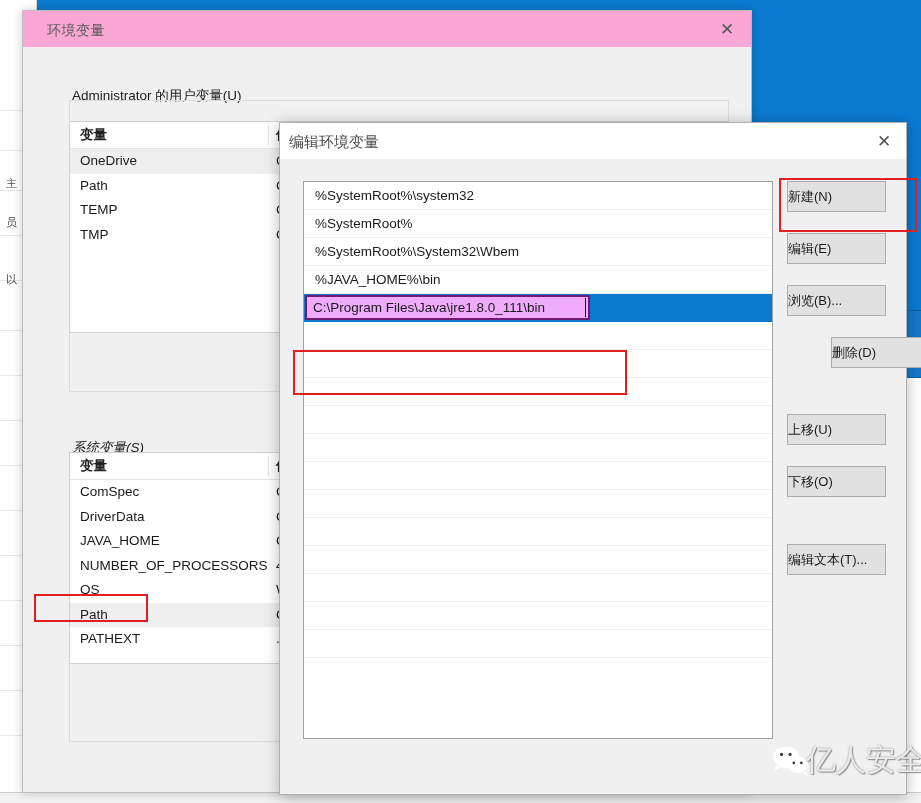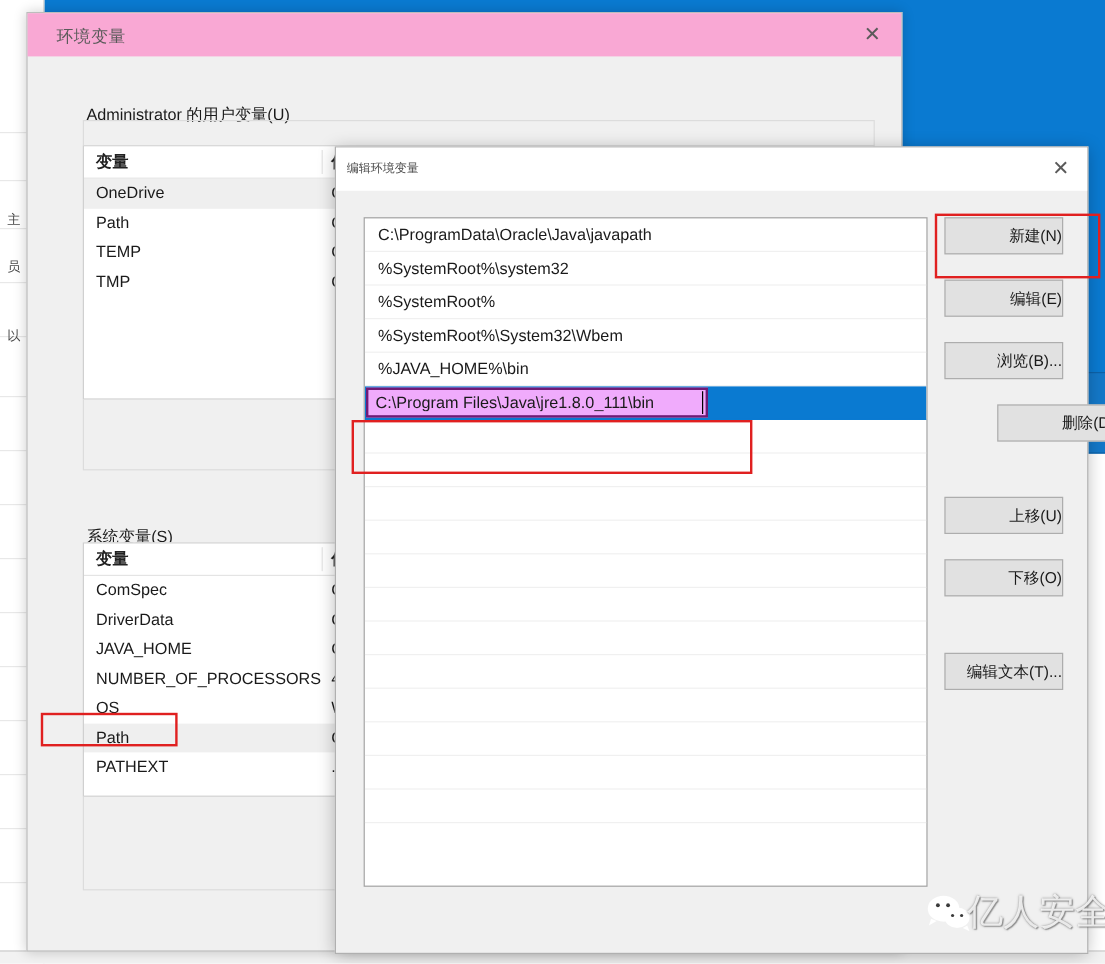--- a/index.html
+++ b/index.html
@@ -179,21 +179,21 @@
   }
   #edit-dialog-titlebar {
     position: absolute;
     left: 0; top: 0;
     width: 100%; height: 36px;
     background: #ffffff;
   }
   #edit-dialog-title {
     position: absolute;
     left: 9px; top: 10px;
-    font-size: 10px;
+    font-size: 15px;
     color: #4a4a4a;
   }
   #edit-close-btn { right: 0px; top: 2px; }
 
   #path-list {
     position: absolute;
     left: 23px; top: 58px;
     width: 470px; height: 558px;
     background: #ffffff;
     border: 1px solid #a0a0a0;
@@ -238,21 +238,21 @@
   }
 
   
   .win-btn {
     position: absolute;
     background: #e1e1e1;
     border: 1px solid #adadad;
     font-family: "Liberation Sans", sans-serif;
     font-size: 13px;
     color: #1a1a1a;
-    text-align: right;
+    text-align: left;
     box-sizing: border-box;
     cursor: default;
     padding: 0;
   }
   .side-btn {
     left: 507px;
     width: 99px;
     height: 31px;
     line-height: 29px;
   }
@@ -355,21 +355,21 @@
           <span class="lv-cell-name">TEMP</span>
           <span class="lv-cell-val">C:\U</span>
         </div>
         <div class="lv-row">
           <span class="lv-cell-name">TMP</span>
           <span class="lv-cell-val">C:\U</span>
         </div>
       </div>
   </div>
 
-  <div class="group-label" style="left:46px; top:428px;">系统变量(S)</div>
+  <div class="group-label" style="left:46px; top:428px;font-style:italic;">系统变量(S)</div>
   <div class="group-frame" style="left:46px; top:441px; width:660px; height:290px;"></div>
 
   <div class="listview" style="left:46px; top:441px; width:660px; height:212px;">
     <div class="lv-header">
       <div class="lv-col-name">变量</div>
       <div class="lv-col-sep"></div>
       <div class="lv-col-val">值</div>
     </div>
     <div id="system-rows">
         <div class="lv-row">
@@ -407,21 +407,20 @@
 <div class="annot-box" style="left:34px; top:594px; width:114px; height:28px;"></div>
 
 <div id="edit-dialog">
 
   <div id="edit-dialog-titlebar">
     <div id="edit-dialog-title">编辑环境变量</div>
     <div class="win-close" id="edit-close-btn">✕</div>
   </div>
 
   <div id="path-list">
-      <div class="path-row">C:\ProgramData\Oracle\Java\javapath</div>
       <div class="path-row">%SystemRoot%\system32</div>
       <div class="path-row">%SystemRoot%</div>
       <div class="path-row">%SystemRoot%\System32\Wbem</div>
       <div class="path-row">%JAVA_HOME%\bin</div>
       <div class="path-row editing">
         <input type="text" class="path-edit-input" value="C:\Program Files\Java\jre1.8.0_111\bin" style="">
         <div id="path-caret"></div>
       </div>
       <div class="path-row">&nbsp;</div>
       <div class="path-row">&nbsp;</div>

